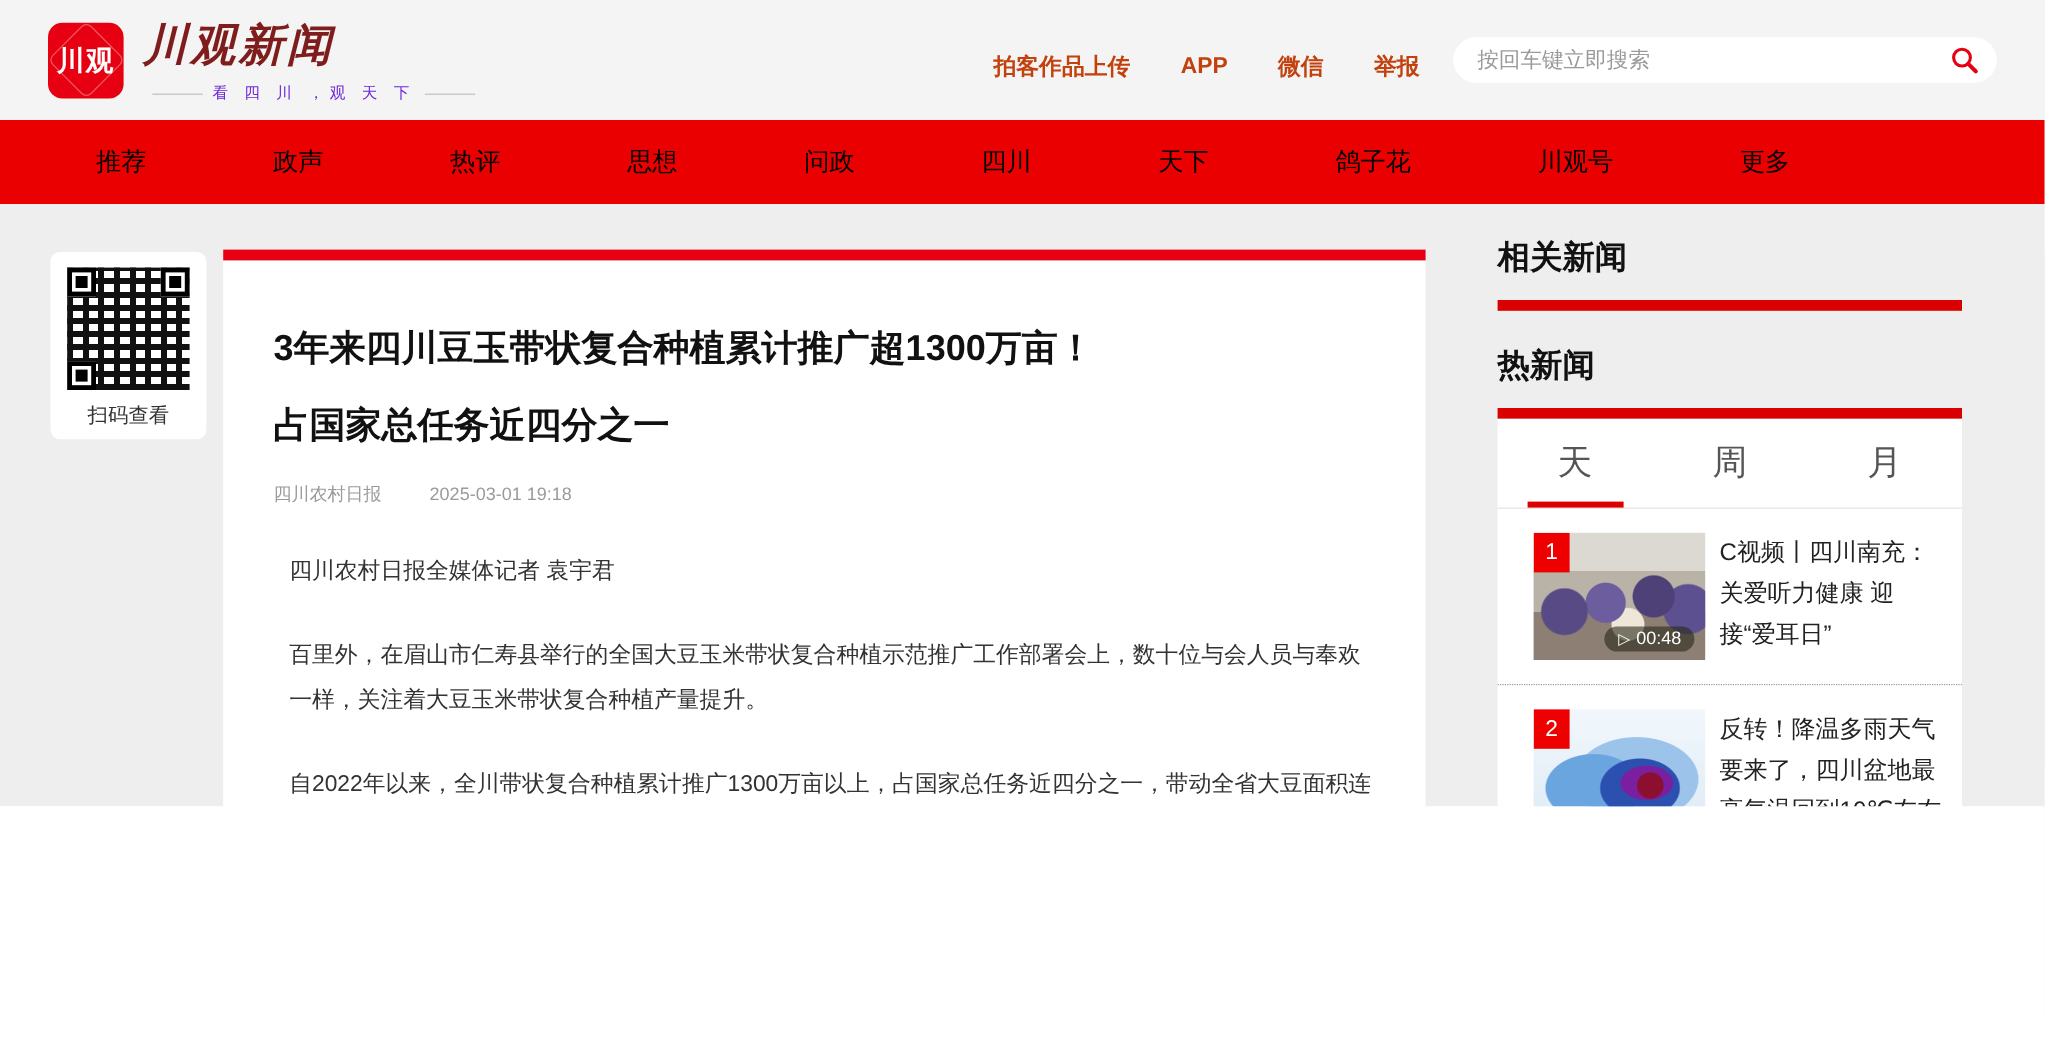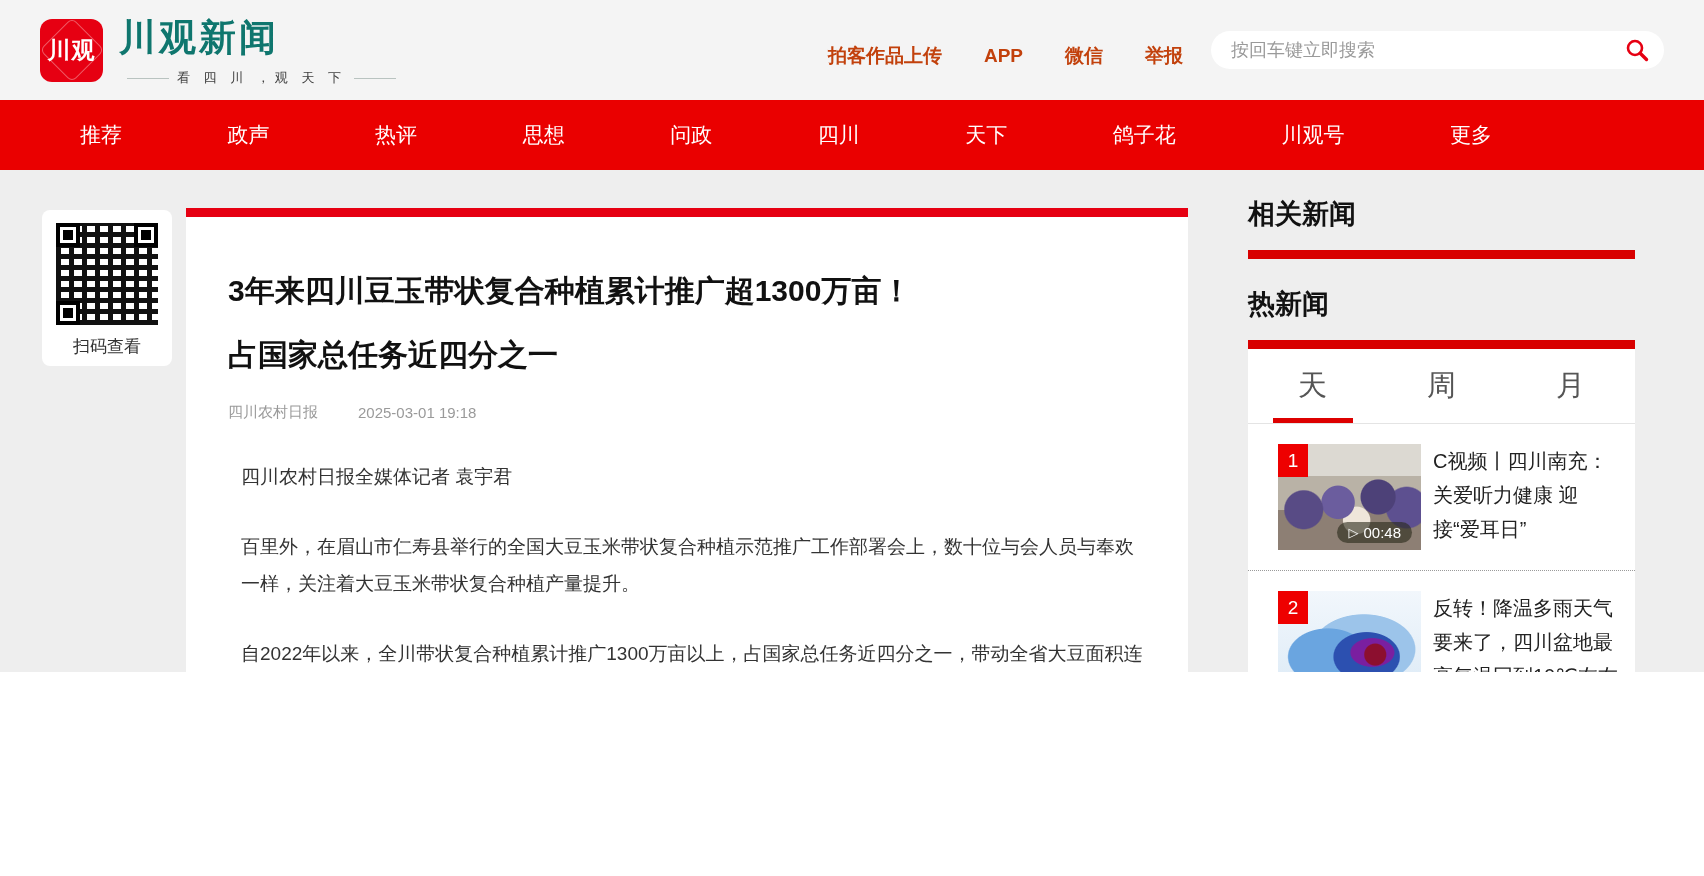--- a/index.html
+++ b/index.html
@@ -9,37 +9,37 @@
   
   .header { position:absolute; top:0; left:0; width:1704px; height:100px; background:#f4f4f4;
             display:flex; align-items:center; padding:0 40px; }
   .logo { display:flex; align-items:center; cursor:pointer; }
   .logo-square { width:63px; height:63px; background:#e60012; border-radius:12px; position:relative;
                  display:flex; align-items:center; justify-content:center; overflow:hidden; }
   .logo-square::after { content:""; position:absolute; width:44px; height:44px;
                  border:1px solid rgba(255,255,255,.35); transform:rotate(45deg); border-radius:6px; }
   .logo-square span { color:#fff; font-size:23px; font-weight:bold; font-family:"DejaVu Serif",serif; letter-spacing:1px; }
   .brand-wrap { margin-left:16px; }
-  .brand { font-size:37px; font-weight:bold; color:#0f766e; font-family:"DejaVu Serif",serif; letter-spacing:3px; }
-  .tagline { margin-top:6px; display:flex; align-items:center; color:#404040; font-size:13px; letter-spacing:5px; }
+  .brand { font-size:37px; font-weight:bold; color:#7f1d1d; font-family:"DejaVu Serif",serif; letter-spacing:3px;font-style:italic; }
+  .tagline { margin-top:6px; display:flex; align-items:center; color:#6d28d9; font-size:13px; letter-spacing:5px; }
   .tagline .dash { display:inline-block; width:42px; height:1px; background:#b9c3c0; margin:0 8px; }
 
   .util { margin-left:auto; display:flex; align-items:center; gap:42px; }
   .util a { font-size:19px; font-weight:bold; color:#c2410c; text-decoration:none; cursor:pointer; white-space:nowrap;margin-top:12px; }
 
   .search { margin-left:28px; width:453px; height:38px; background:#fff; border-radius:19px;
             display:flex; align-items:center; padding:0 14px 0 20px; }
   .search input { flex:1; border:none; outline:none; font-size:18px; color:#333; background:transparent; }
   .search input::placeholder { color:#9a9a9a; }
   .search .mag { width:26px; height:26px; flex:0 0 auto; cursor:pointer; }
 
   
   .nav { position:absolute; top:100px; left:0; width:1704px; height:70px; background:#ea0000;
          display:flex; justify-content:space-between; align-items:center; padding:0 212px 0 80px; }
-  .nav a { color:#ffffff; font-size:21px; text-decoration:none; cursor:pointer; white-space:nowrap; }
+  .nav a { color:#000000; font-size:21px; text-decoration:none; cursor:pointer; white-space:nowrap; }
 
   
   .qr-card { position:absolute; left:42px; top:210px; width:130px; height:156px; background:#fff; border-radius:8px; }
   .qr { width:102px; height:102px; margin:13px auto 0; position:relative; background:
         repeating-linear-gradient(0deg,#111 0 5px,transparent 5px 11px),
         repeating-linear-gradient(90deg,#111 0 5px,#fff 5px 13px); }
   .qr .f { position:absolute; width:24px; height:24px; background:#fff; border:4px solid #000; }
   .qr .f::after { content:""; position:absolute; inset:3px; background:#000; }
   .qr .f1 { top:0; left:0; } .qr .f2 { top:0; right:0; } .qr .f3 { bottom:0; left:0; }
   .qr-caption { text-align:center; margin-top:10px; font-size:17px; color:#333; }

